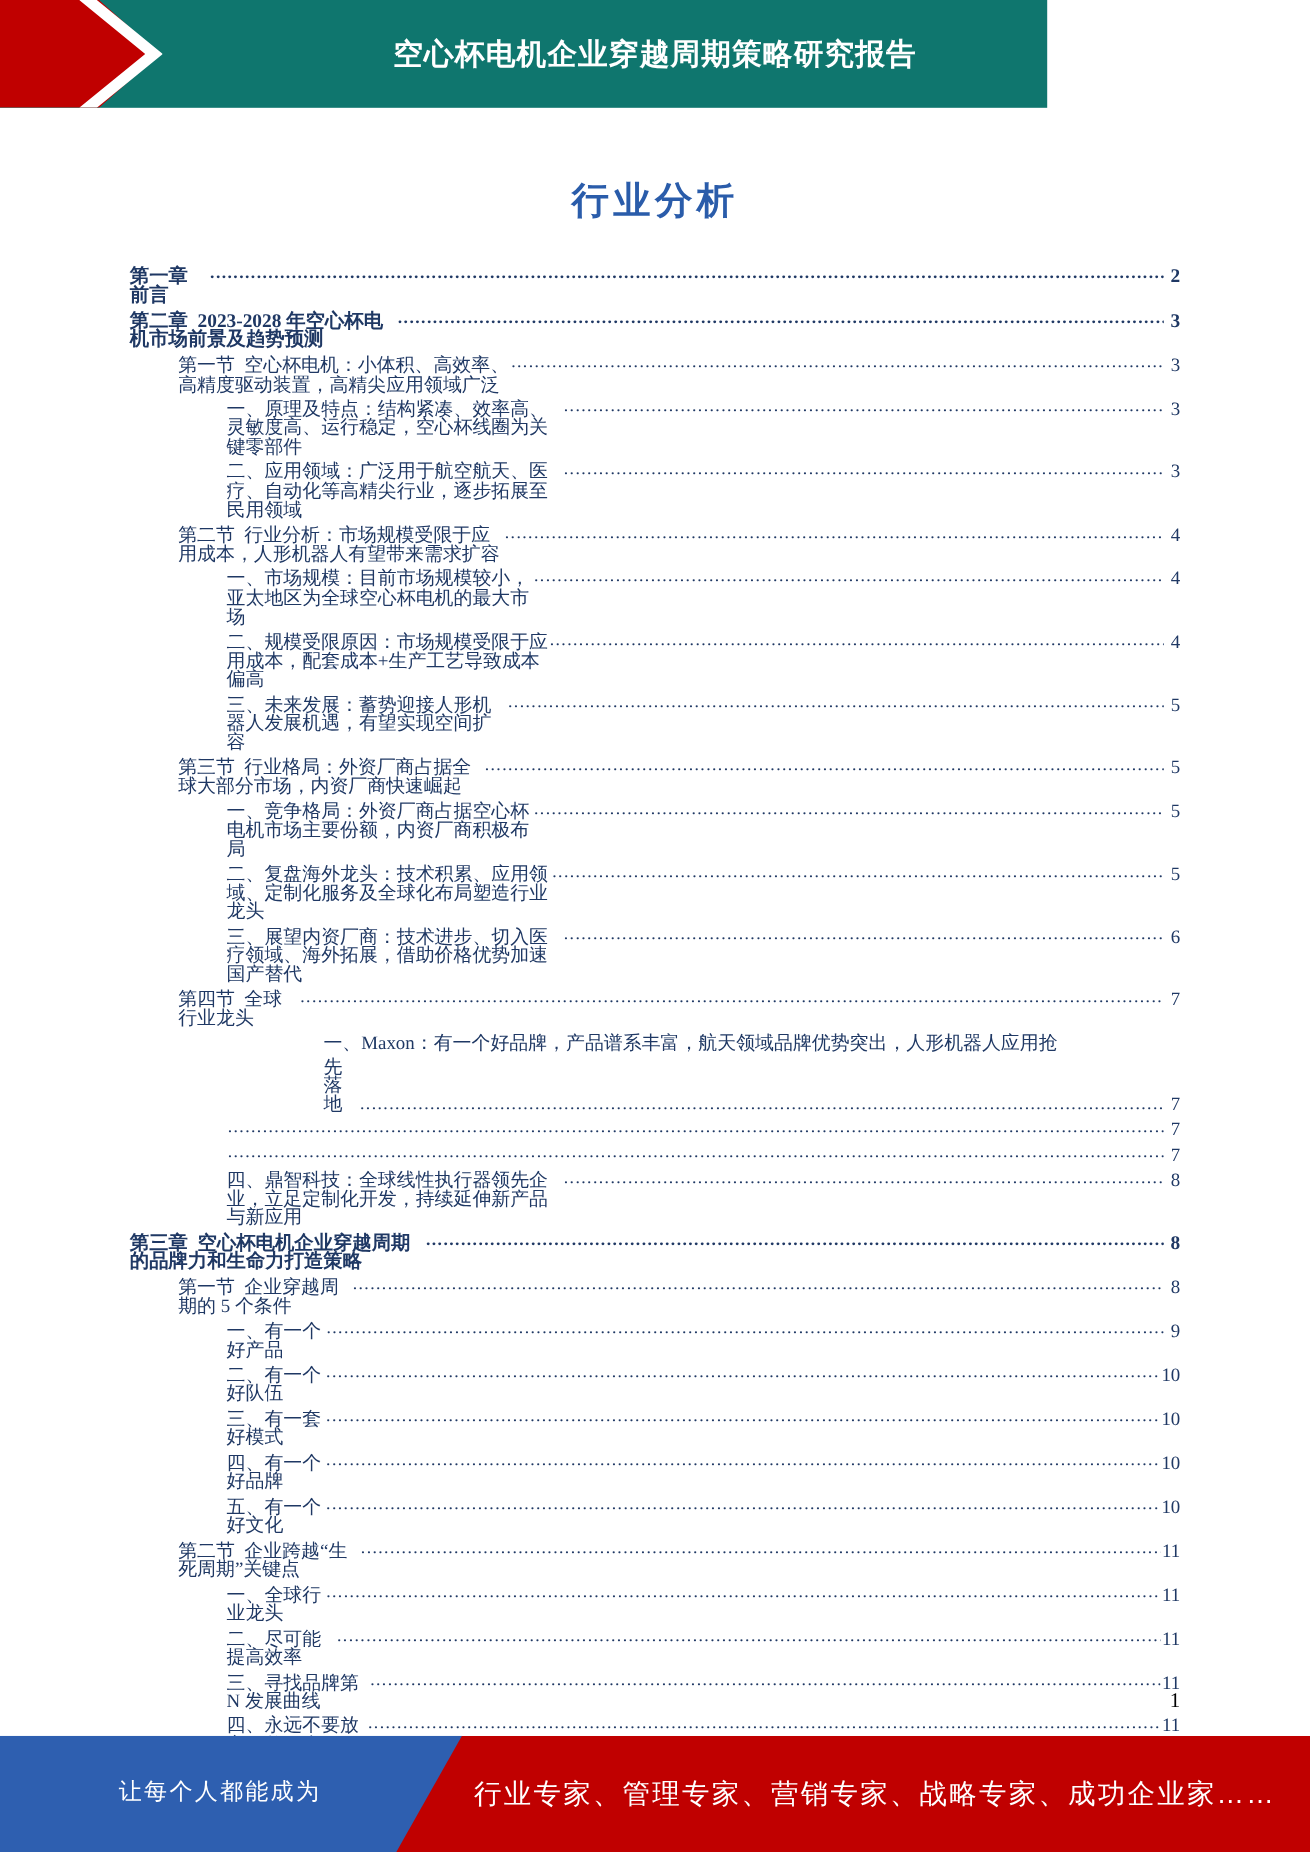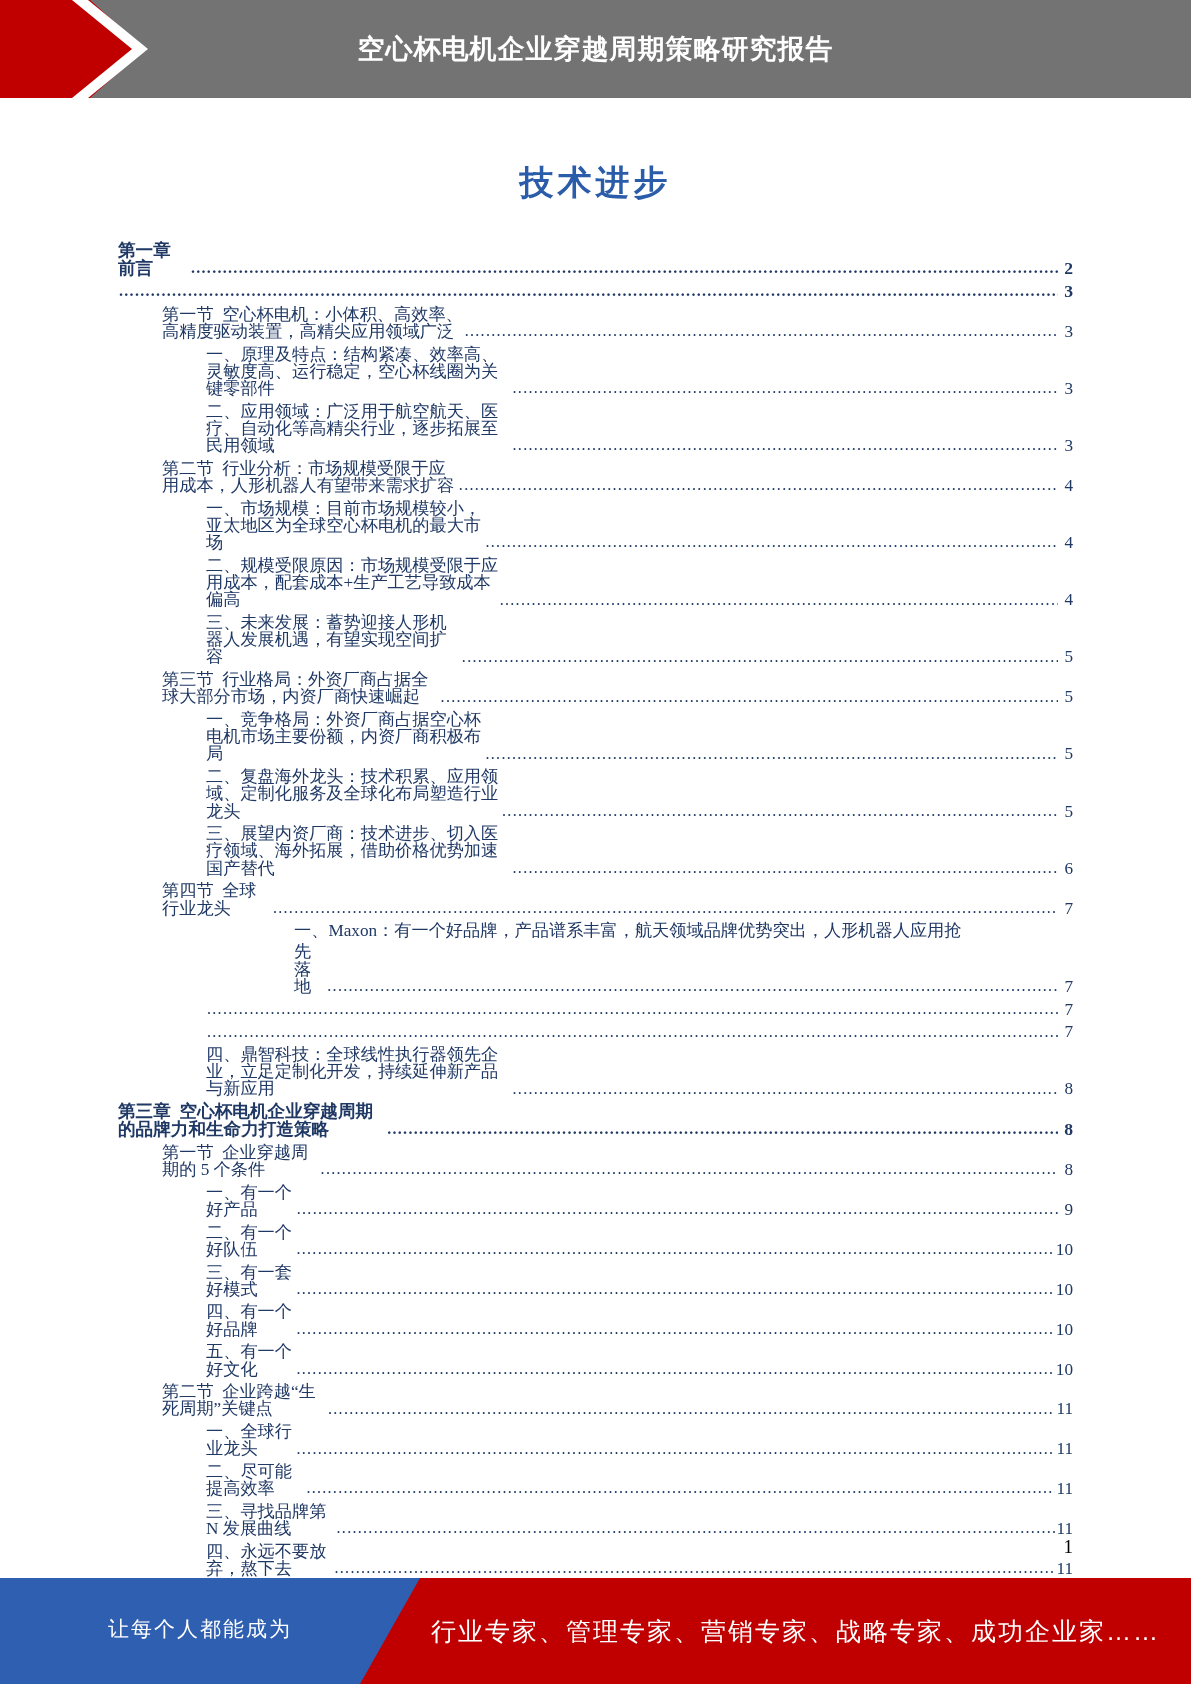--- a/index.html
+++ b/index.html
@@ -9,23 +9,23 @@
     height: 1684px;
     background: #ffffff;
     font-family: "Liberation Serif", serif;
     position: relative;
     overflow: hidden;
   }
 
   
   .header {
     position: relative;
-    width: 1191px;
+    width: 952px;
     height: 98px;
-    background: #737373;
+    background: #0f766e;
     overflow: hidden;
   }
   .header-red {
     position: absolute;
     left: 0;
     top: 0;
     width: 145px;
     height: 98px;
     background: #c00000;
     clip-path: polygon(0 0, 90px 0, 145px 49px, 90px 98px, 0 98px);
@@ -76,21 +76,20 @@
   }
 
   .toc {
     color: #1f3864;
     font-size: 17.2px;
     line-height: 1.0;
   }
 
   .toc-row {
     display: flex;
-    align-items: flex-end;
     width: 100%;
     margin-bottom: 5.5px;
     color: #1f3864;
   }
   .toc-text {
     white-space: pre-wrap;
     flex: 0 1 auto;
   }
   .toc-dots {
     flex: 1 1 auto;
@@ -189,28 +188,29 @@
 </head>
 <body>
 
 <div class="header">
   <div class="header-red"></div>
   <div class="header-white-slash"></div>
   <div class="header-title">空心杯电机企业穿越周期策略研究报告</div>
 </div>
 
 <div class="page-body">
-  <div class="toc-title">技术进步</div>
+  <div class="toc-title">行业分析</div>
   <div class="toc" id="toc-list">
       <div class="toc-row lvl-1">
         <span class="toc-text">第一章  前言</span>
         <span class="toc-dots">............................................................................................................................................................................................................................</span>
         <span class="toc-page">2</span>
       </div>
       <div class="toc-row lvl-1">
+        <span class="toc-text">第二章  2023-2028 年空心杯电机市场前景及趋势预测</span>
         <span class="toc-dots">............................................................................................................................................................................................................................</span>
         <span class="toc-page">3</span>
       </div>
       <div class="toc-row lvl-2">
         <span class="toc-text">第一节  空心杯电机：小体积、高效率、高精度驱动装置，高精尖应用领域广泛</span>
         <span class="toc-dots">............................................................................................................................................................................................................................</span>
         <span class="toc-page">3</span>
       </div>
       <div class="toc-row lvl-3">
         <span class="toc-text">一、原理及特点：结构紧凑、效率高、灵敏度高、运行稳定，空心杯线圈为关键零部件</span>

